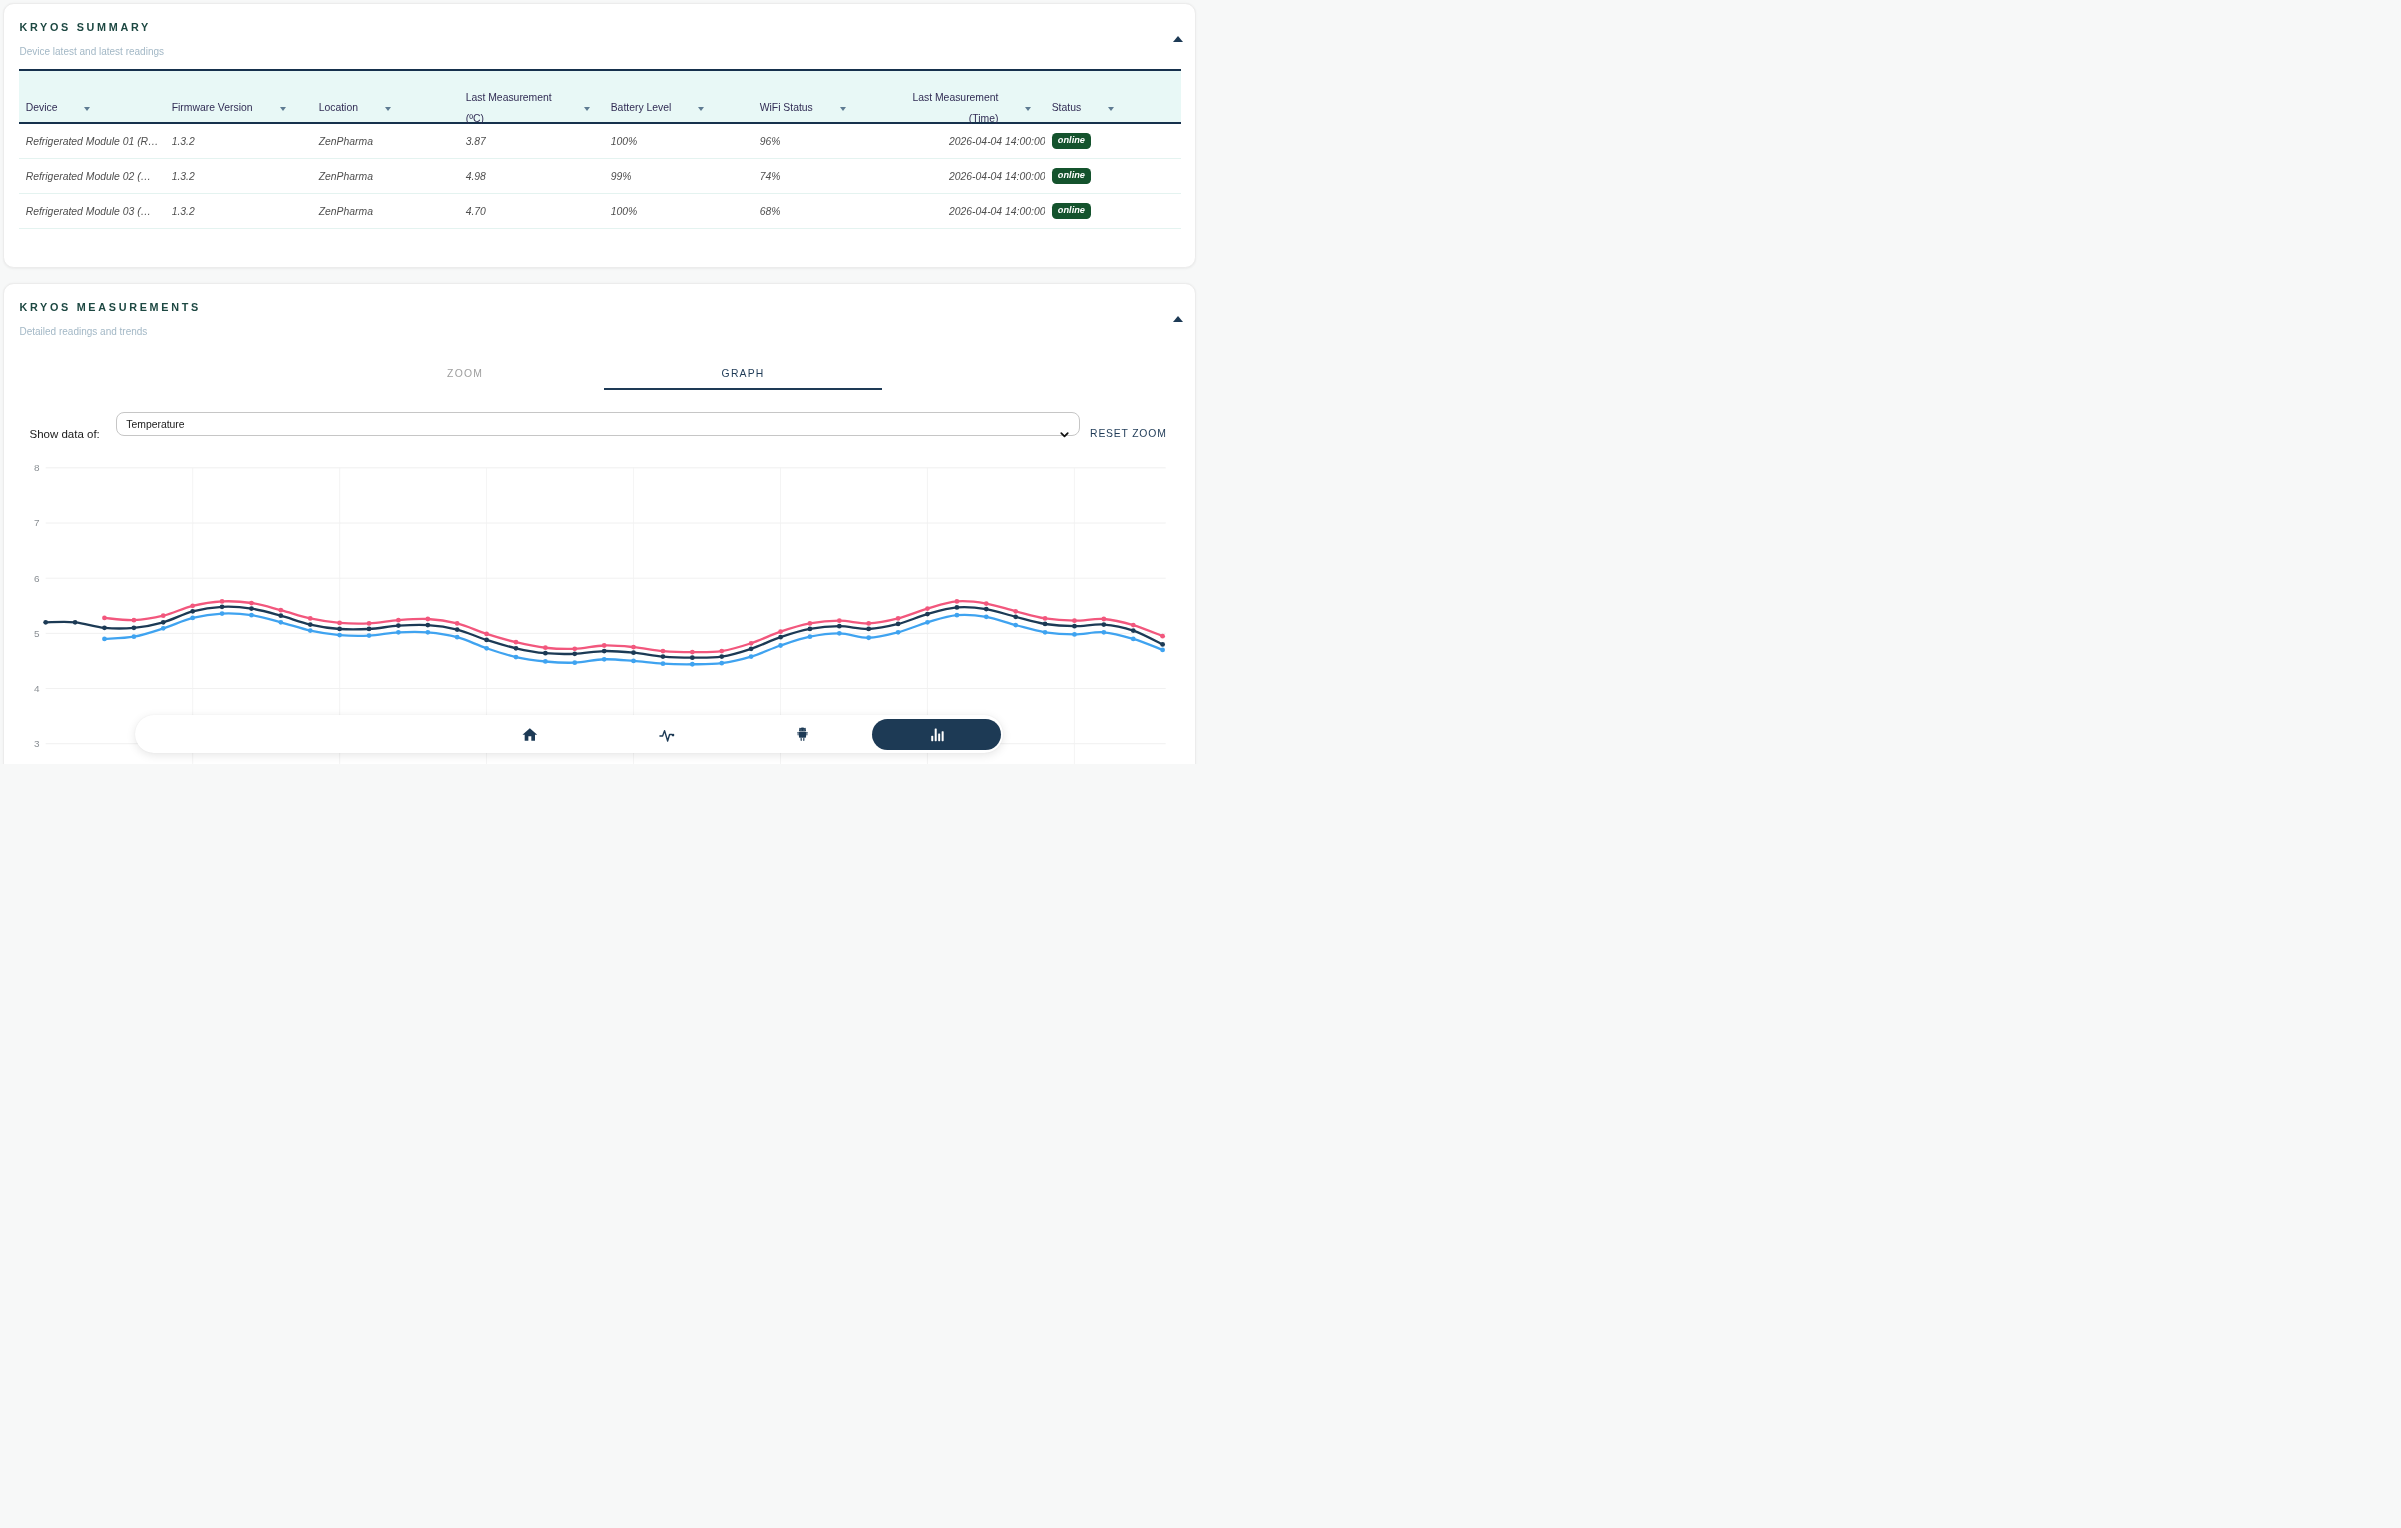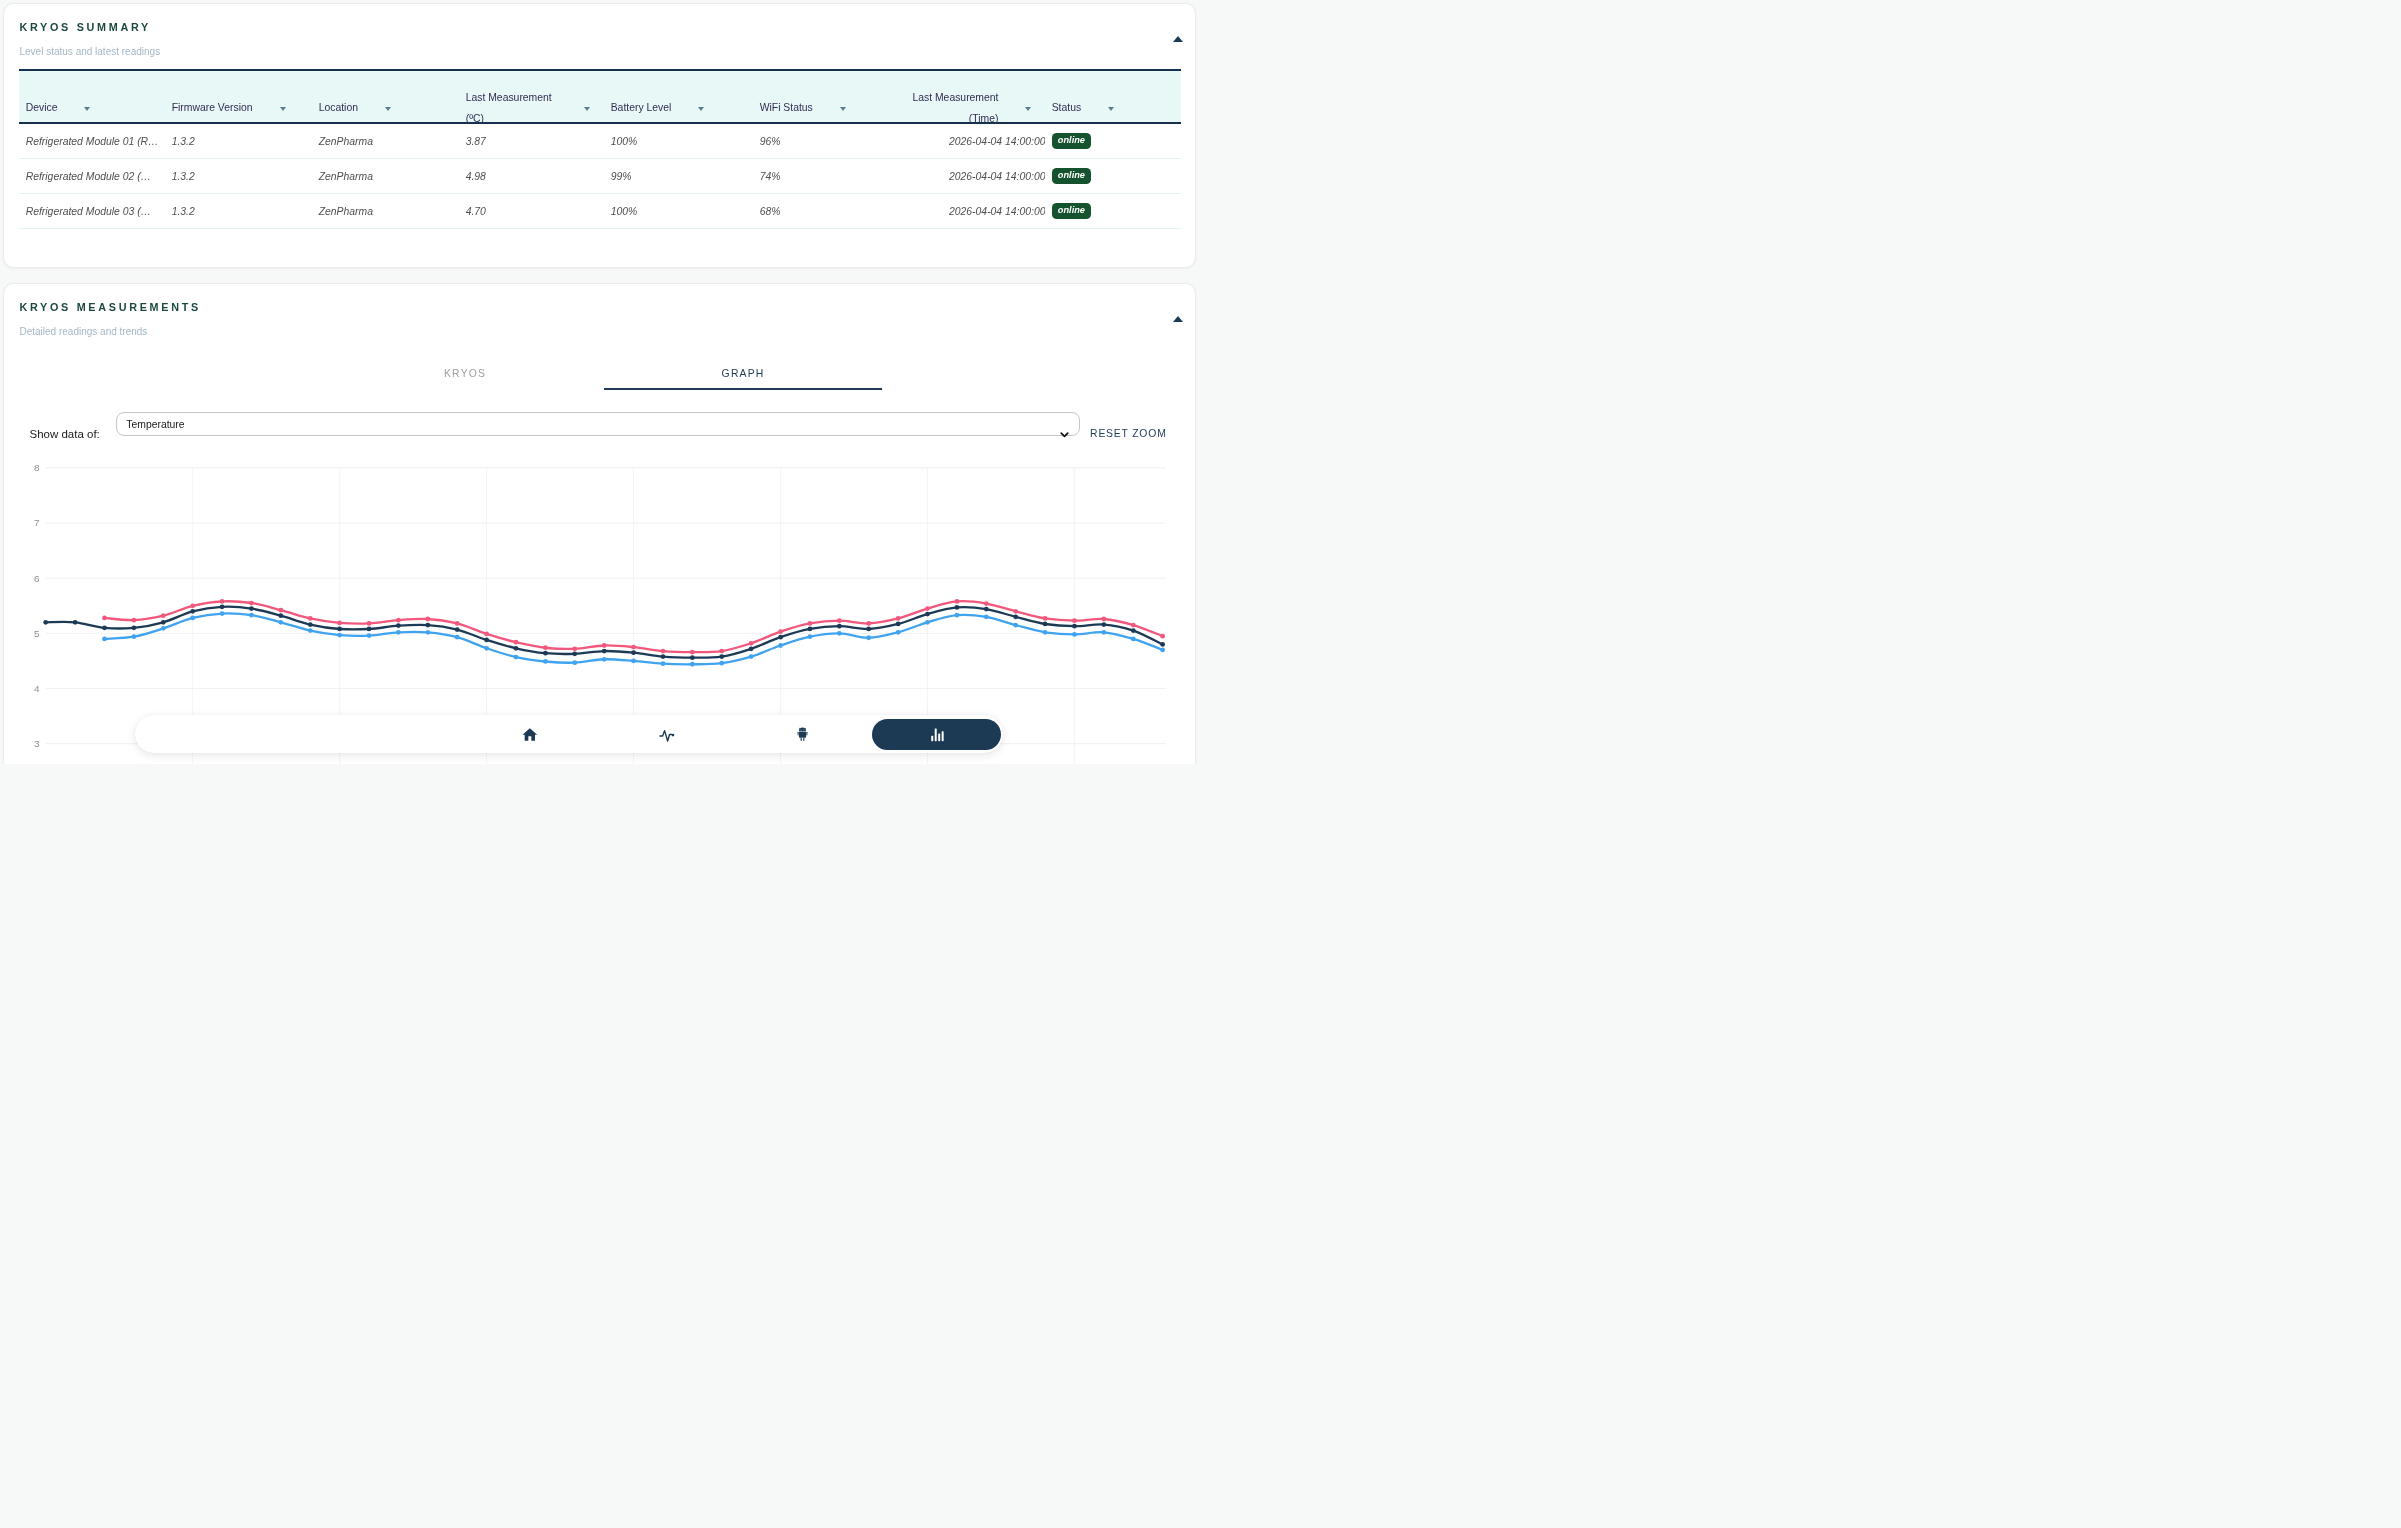--- a/index.html
+++ b/index.html
@@ -117,21 +117,21 @@
     position:absolute; left:737px; top:3.8px; width:129px; height:31px;
     background:#1d3a55; border-radius:15.4px; cursor:pointer;
     display:flex; align-items:center; justify-content:center;
   }
 </style>
 </head>
 <body>
 
 <section class="card card1">
   <h2 class="card-title">KRYOS SUMMARY</h2>
-  <p class="card-subtitle">Level status and latest readings</p>
+  <p class="card-subtitle">Device latest and latest readings</p>
   <button class="collapse-btn">
     <span class="tri-up"></span>
   </button>
 
   <div class="thead">
     <div class="th c0">
       <span>Device</span>
       <span class="tri-down"></span>
     </div>
     <div class="th c1">
@@ -199,21 +199,21 @@
 </section>
 
 <section class="card card2">
   <h2 class="card-title">KRYOS MEASUREMENTS</h2>
   <p class="card-subtitle">Detailed readings and trends</p>
   <button class="collapse-btn">
     <span class="tri-up"></span>
   </button>
 
   <div class="tabs">
-    <div class="tab">KRYOS</div>
+    <div class="tab">ZOOM</div>
     <div class="tab active">GRAPH</div>
   </div>
 
   <label class="show-data-label">Show data of:</label>
   <select class="data-select">
     <option>Temperature</option>
   </select>
   <span class="select-chevron">
     <svg viewBox="0 0 24 24" width="13" height="13" fill="none" stroke="#111" stroke-width="3.2" stroke-linecap="round" stroke-linejoin="round">
         <path d="M6 9.5l6 6 6-6"></path>

